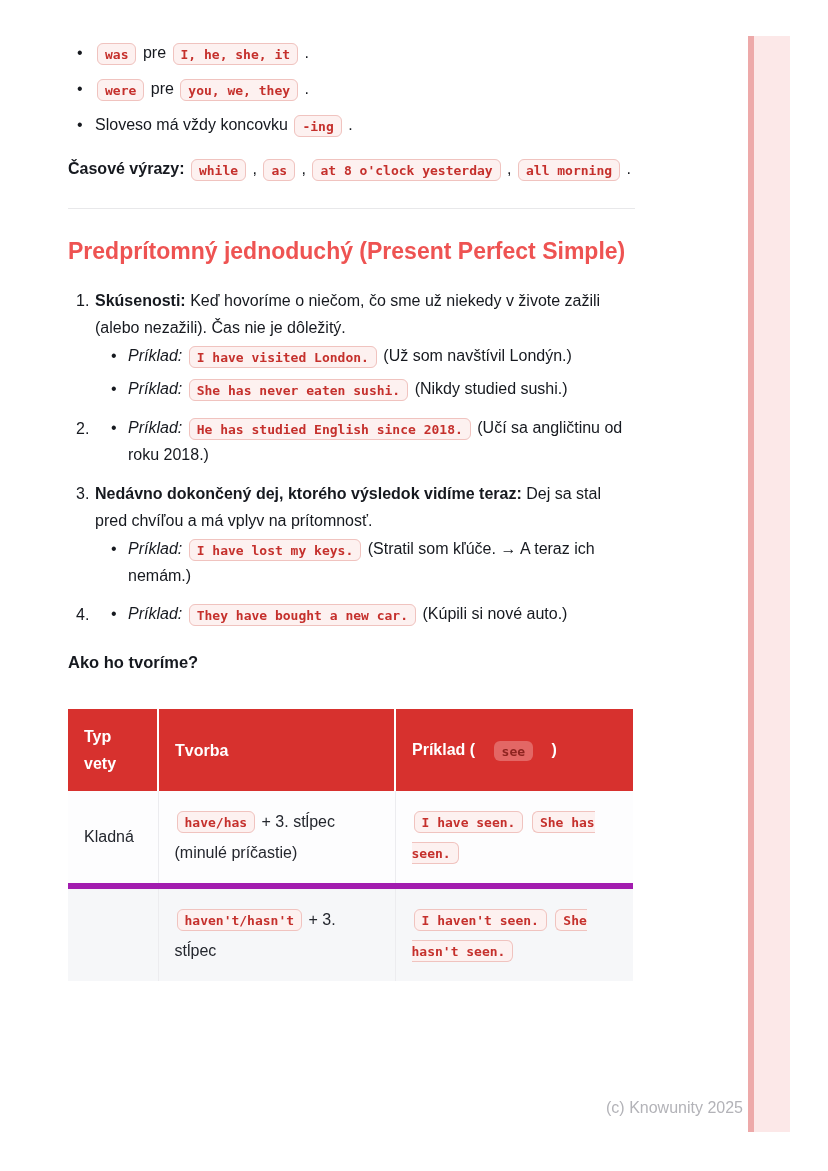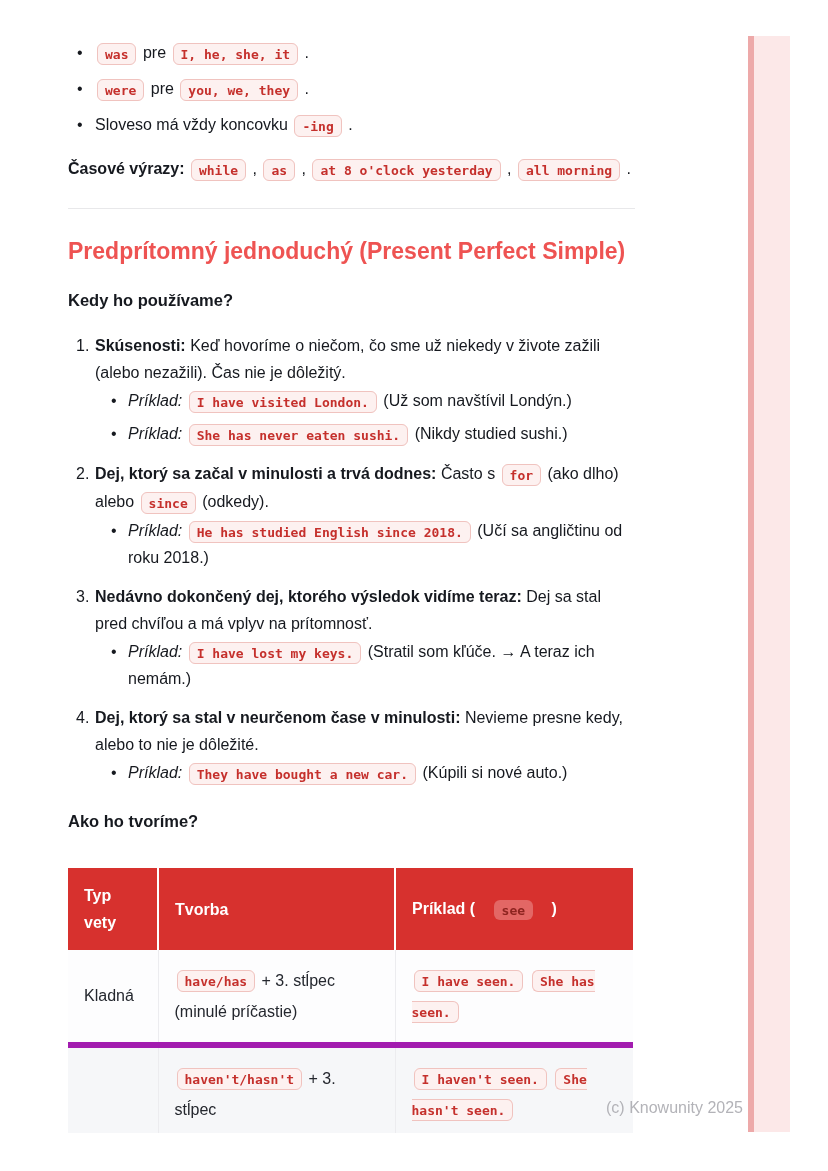--- a/index.html
+++ b/index.html
@@ -200,48 +200,45 @@
         <li><span class="rich"><span class="seg-code">were</span><span class="seg-text"> pre </span><span class="seg-code">you, we, they</span><span class="seg-text"> .</span></span></li>
         <li><span class="rich"><span class="seg-text">Sloveso má vždy koncovku </span><span class="seg-code">-ing</span><span class="seg-text"> .</span></span></li>
       </ul>
 
       <p class="time-line rich"><span class="seg-b">Časové výrazy: </span><span class="seg-code">while</span><span class="seg-text"> , </span><span class="seg-code">as</span><span class="seg-text"> , </span><span class="seg-code">at 8 o'clock yesterday</span><span class="seg-text"> , </span><span class="seg-code">all morning</span><span class="seg-text"> .</span></p>
 
       <hr class="divider">
 
       <h1 class="heading">Predprítomný jednoduchý (Present Perfect Simple)</h1>
 
-      <p class="subhead">Kedy ho používame?</p>
 
       <ol class="num-list">
         <li class="num-item">
           <span class="num">1.</span>
           <div class="item-body rich"><span class="seg-b">Skúsenosti:</span><span class="seg-text"> Keď hovoríme o niečom, čo sme už niekedy v živote zažili (alebo nezažili). Čas nie je dôležitý.</span></div>
           <ul class="examples">
             <li class="example rich"><span class="seg-i">Príklad:</span><span class="seg-text"> </span><span class="seg-code">I have visited London.</span><span class="seg-text"> (Už som navštívil Londýn.)</span></li>
             <li class="example rich"><span class="seg-i">Príklad:</span><span class="seg-text"> </span><span class="seg-code">She has never eaten sushi.</span><span class="seg-text"> (Nikdy studied sushi.)</span></li>
           </ul>
         </li>
         <li class="num-item">
           <span class="num">2.</span>
-          <div class="item-body rich"><span class="seg-b">Dej, ktorý sa začal v minulosti a trvá dodnes:</span><span class="seg-text"> Často s </span><span class="seg-code">for</span><span class="seg-text"> (ako dlho) alebo </span><span class="seg-code">since</span><span class="seg-text"> (odkedy).</span></div>
           <ul class="examples">
             <li class="example rich"><span class="seg-i">Príklad:</span><span class="seg-text"> </span><span class="seg-code">He has studied English since 2018.</span><span class="seg-text"> (Učí sa angličtinu od roku 2018.)</span></li>
           </ul>
         </li>
         <li class="num-item">
           <span class="num">3.</span>
           <div class="item-body rich"><span class="seg-b">Nedávno dokončený dej, ktorého výsledok vidíme teraz:</span><span class="seg-text"> Dej sa stal pred chvíľou a má vplyv na prítomnosť.</span></div>
           <ul class="examples">
             <li class="example rich"><span class="seg-i">Príklad:</span><span class="seg-text"> </span><span class="seg-code">I have lost my keys.</span><span class="seg-text"> (Stratil som kľúče. → A teraz ich nemám.)</span></li>
           </ul>
         </li>
         <li class="num-item">
           <span class="num">4.</span>
-          <div class="item-body rich"><span class="seg-b">Dej, ktorý sa stal v neurčenom čase v minulosti:</span><span class="seg-text"> Nevieme presne kedy, alebo to nie je dôležité.</span></div>
           <ul class="examples">
             <li class="example rich"><span class="seg-i">Príklad:</span><span class="seg-text"> </span><span class="seg-code">They have bought a new car.</span><span class="seg-text"> (Kúpili si nové auto.)</span></li>
           </ul>
         </li>
       </ol>
 
       <p class="subhead">Ako ho tvoríme?</p>
 
       <table class="gram-table">
         <colgroup>

